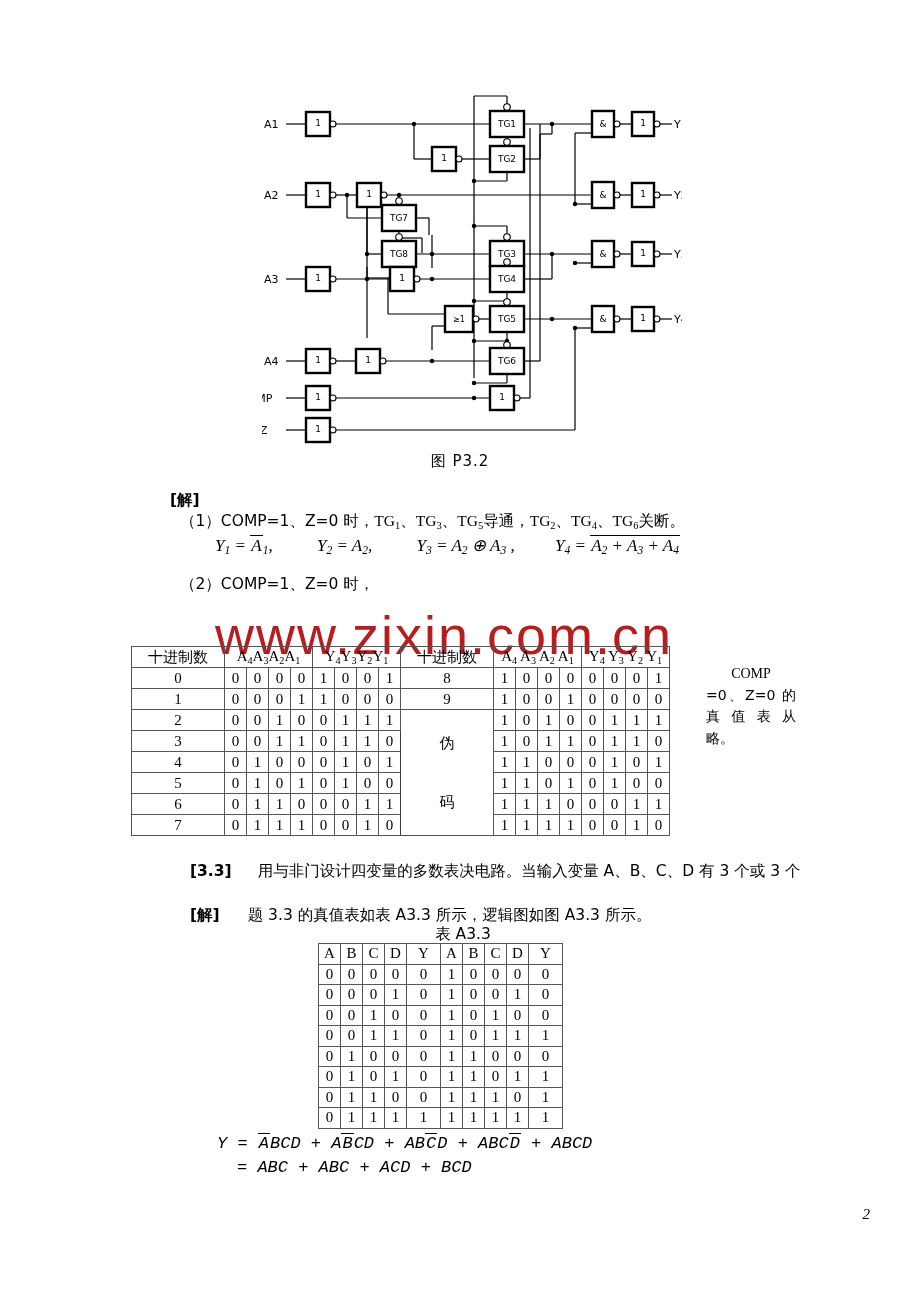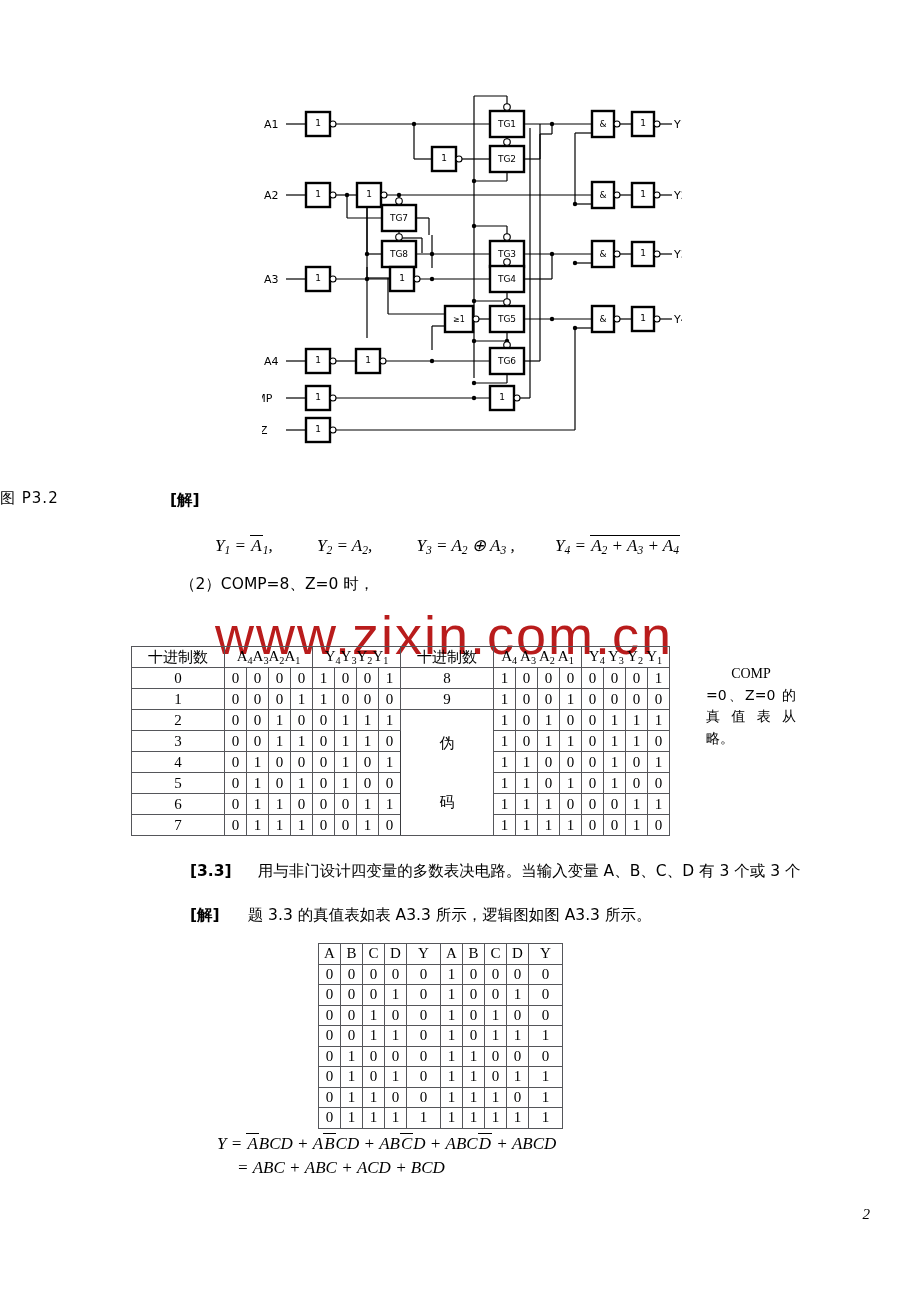--- a/index.html
+++ b/index.html
@@ -26,23 +26,22 @@
     pointer-events:none;
     z-index:0;
     font-weight:400;
   }
 
   
   .circuit-wrap{position:absolute;left:262px;top:78px;width:420px;height:370px;z-index:2;}
   .circuit-wrap svg{display:block;}
   .fig-caption{
     position:absolute;left:0;top:452px;width:920px;
-    font-size:15px;letter-spacing:1px;
+    text-align:center;font-size:15px;letter-spacing:1px;
     font-family:"DejaVu Sans", sans-serif;
-    margin-top:37px;
   }
 
   
   .txt{position:absolute;font-size:15.5px;line-height:1.5;white-space:nowrap;}
   .cn{font-family:"DejaVu Sans", sans-serif;}
   .bold{font-weight:bold;}
   .ital{font-style:italic;font-family:"Liberation Serif",serif;}
   sub{font-size:0.68em;vertical-align:-0.28em;}
   .ovl{border-top:1.3px solid #000;padding:0 1px;display:inline-block;line-height:1.12;}
 
@@ -71,21 +70,21 @@
 
   .tbl-title{position:absolute;text-align:center;font-size:15.5px;z-index:2;}
 
   .side-note{
     position:absolute;left:706px;top:663px;width:90px;
     font-family:"DejaVu Sans",sans-serif;font-size:14px;line-height:1.55;
     text-align:justify;z-index:2;
   }
   .side-note .first{display:block;text-align:center;font-family:"Liberation Serif",serif;}
 
-  .eqn{position:absolute;font-size:17px;font-family:Liberation Serif, serif;font-style:italic;white-space:nowrap;}
+  .eqn{position:absolute;font-size:17px;font-family:Liberation Mono, monospace;font-style:italic;white-space:nowrap;}
 
   .pgnum{position:absolute;right:50px;top:1206px;font-size:15px;font-style:italic;}
 </style>
 </head>
 <body>
 
 <div class="page">
 
   <div class="watermark">www.zixin.com.cn</div>
 
@@ -321,29 +320,32 @@
     <circle class="bub" cx="71" cy="352" r="3"></circle>
     <line class="w" x1="74" y1="352" x2="313" y2="352"></line>
     <line class="w" x1="313" y1="352" x2="313" y2="250"></line>
   </svg>
   </div>
 
   <div class="fig-caption">图 P3.2</div>
 
   <div class="txt cn bold" style="left:170px;top:489px;">[解]</div>
 
+  <div class="txt cn" style="left:180px;top:509px;">
+    <span>（1）COMP=1、Z=0 时，</span><span style="font-family:'Liberation Serif',serif;">TG<sub>1</sub>、TG<sub>3</sub>、TG<sub>5</sub></span><span>导通，</span><span style="font-family:'Liberation Serif',serif;">TG<sub>2</sub>、TG<sub>4</sub>、TG<sub>6</sub></span><span>关断。</span>
+  </div>
 
   <div class="txt" style="left:215px;top:533px;font-size:17px;">
     <span class="ital">Y<sub>1</sub> = <span class="ovl">A</span><sub>1</sub>,</span>
     <span class="ital" style="margin-left:40px;">Y<sub>2</sub> = A<sub>2</sub>,</span>
     <span class="ital" style="margin-left:40px;">Y<sub>3</sub> = A<sub>2</sub> ⊕ A<sub>3</sub> ,</span>
     <span class="ital" style="margin-left:36px;">Y<sub>4</sub> = <span class="ovl">A<sub>2</sub> + A<sub>3</sub> + A<sub>4</sub></span></span>
   </div>
 
-  <div class="txt cn" style="left:180px;top:573px;">（2）COMP=8、Z=0 时，</div>
+  <div class="txt cn" style="left:180px;top:573px;">（2）COMP=1、Z=0 时，</div>
 
 
 
   <table class="tt" id="truth1">
     <tbody>
       <tr>
         <td class="c-dec cn">十进制数</td>
         <td class="c-bit sep-l" colspan="4" style="width:84px;">A<sub>4</sub>A<sub>3</sub>A<sub>2</sub>A<sub>1</sub></td>
         <td class="c-bit sep-l" colspan="4" style="width:84px;text-align:center;">Y<sub>4</sub>Y<sub>3</sub>Y<sub>2</sub>Y<sub>1</sub></td>
         <td class="c-dec cn sep-l">十进制数</td>
@@ -514,20 +516,21 @@
     <span class="first">COMP</span><span>=0、Z=0 的真 值 表 从 略。</span>
   </div>
 
   <div class="txt cn" style="left:190px;top:860px;">
     <span class="bold">[3.3]</span><span style="display:inline-block;width:26px;"></span><span>用与非门设计四变量的多数表决电路。当输入变量 A、B、C、D 有 3 个或 3 个</span>
   </div>
   <div class="txt cn" style="left:190px;top:904px;">
     <span class="bold">[解]</span><span style="display:inline-block;width:28px;"></span><span>题 3.3 的真值表如表 A3.3 所示，逻辑图如图 A3.3 所示。</span>
   </div>
 
+  <div class="tbl-title cn" style="left:318px;top:924px;width:290px;">表 A3.3</div>
 
   <table class="tt" id="truth2">
     <tbody>
         <tr>
           <td class="">A</td>
           <td class="">B</td>
           <td class="">C</td>
           <td class="">D</td>
           <td class="y">Y</td>
           <td class=" sep-l">A</td>

